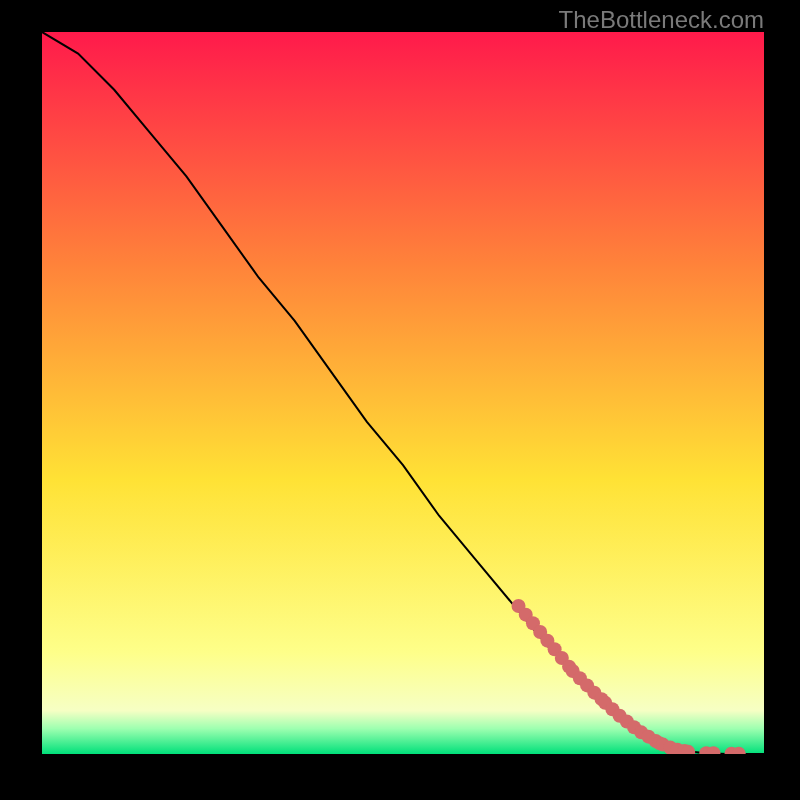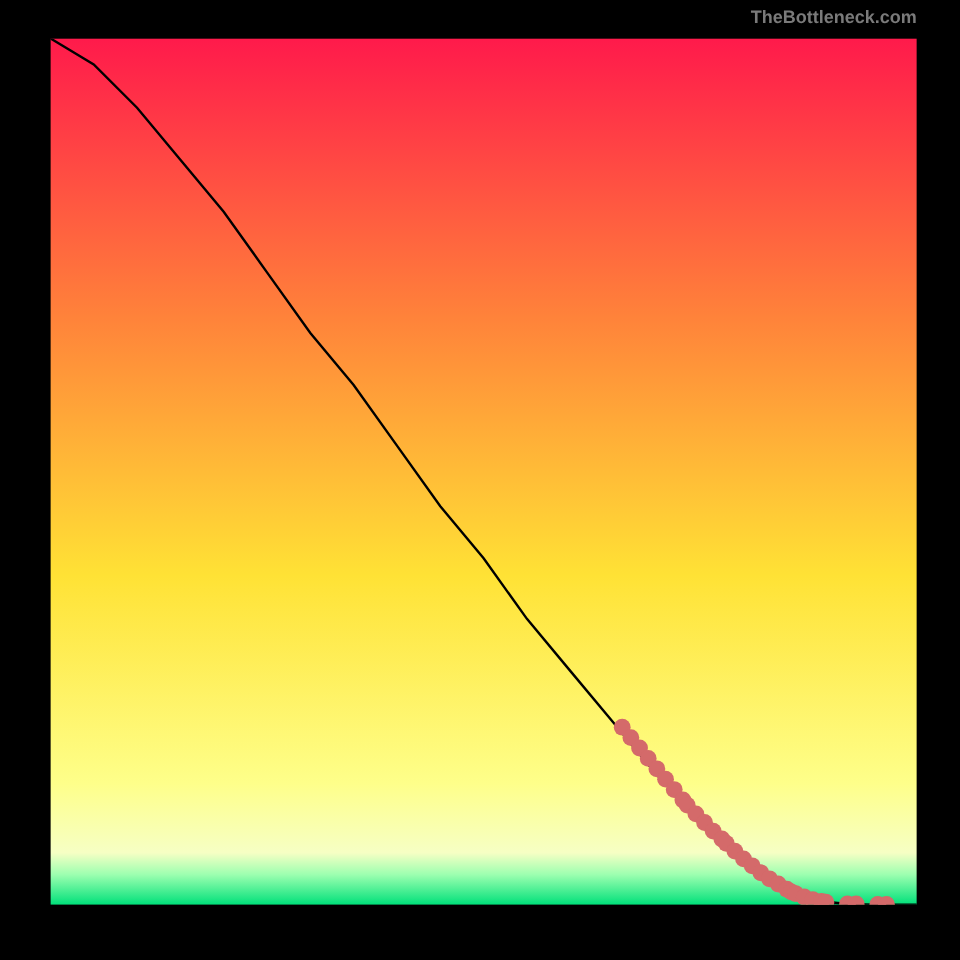--- a/index.html
+++ b/index.html
@@ -22,22 +22,22 @@
     left: 42px;
     top: 32px;
     width: 722px;
     height: 722px;
   }
   .watermark {
     position: absolute;
     top: 6px;
     right: 36px;
     color: #7a7a7a;
-    font-size: 15px;
-    font-weight: 700;
+    font-size: 24px;
+    font-weight: 400;
     letter-spacing: 0px;
     user-select: none;
   }
   svg { display: block; }
 </style>
 </head>
 <body>
 
 <div class="frame">
 

